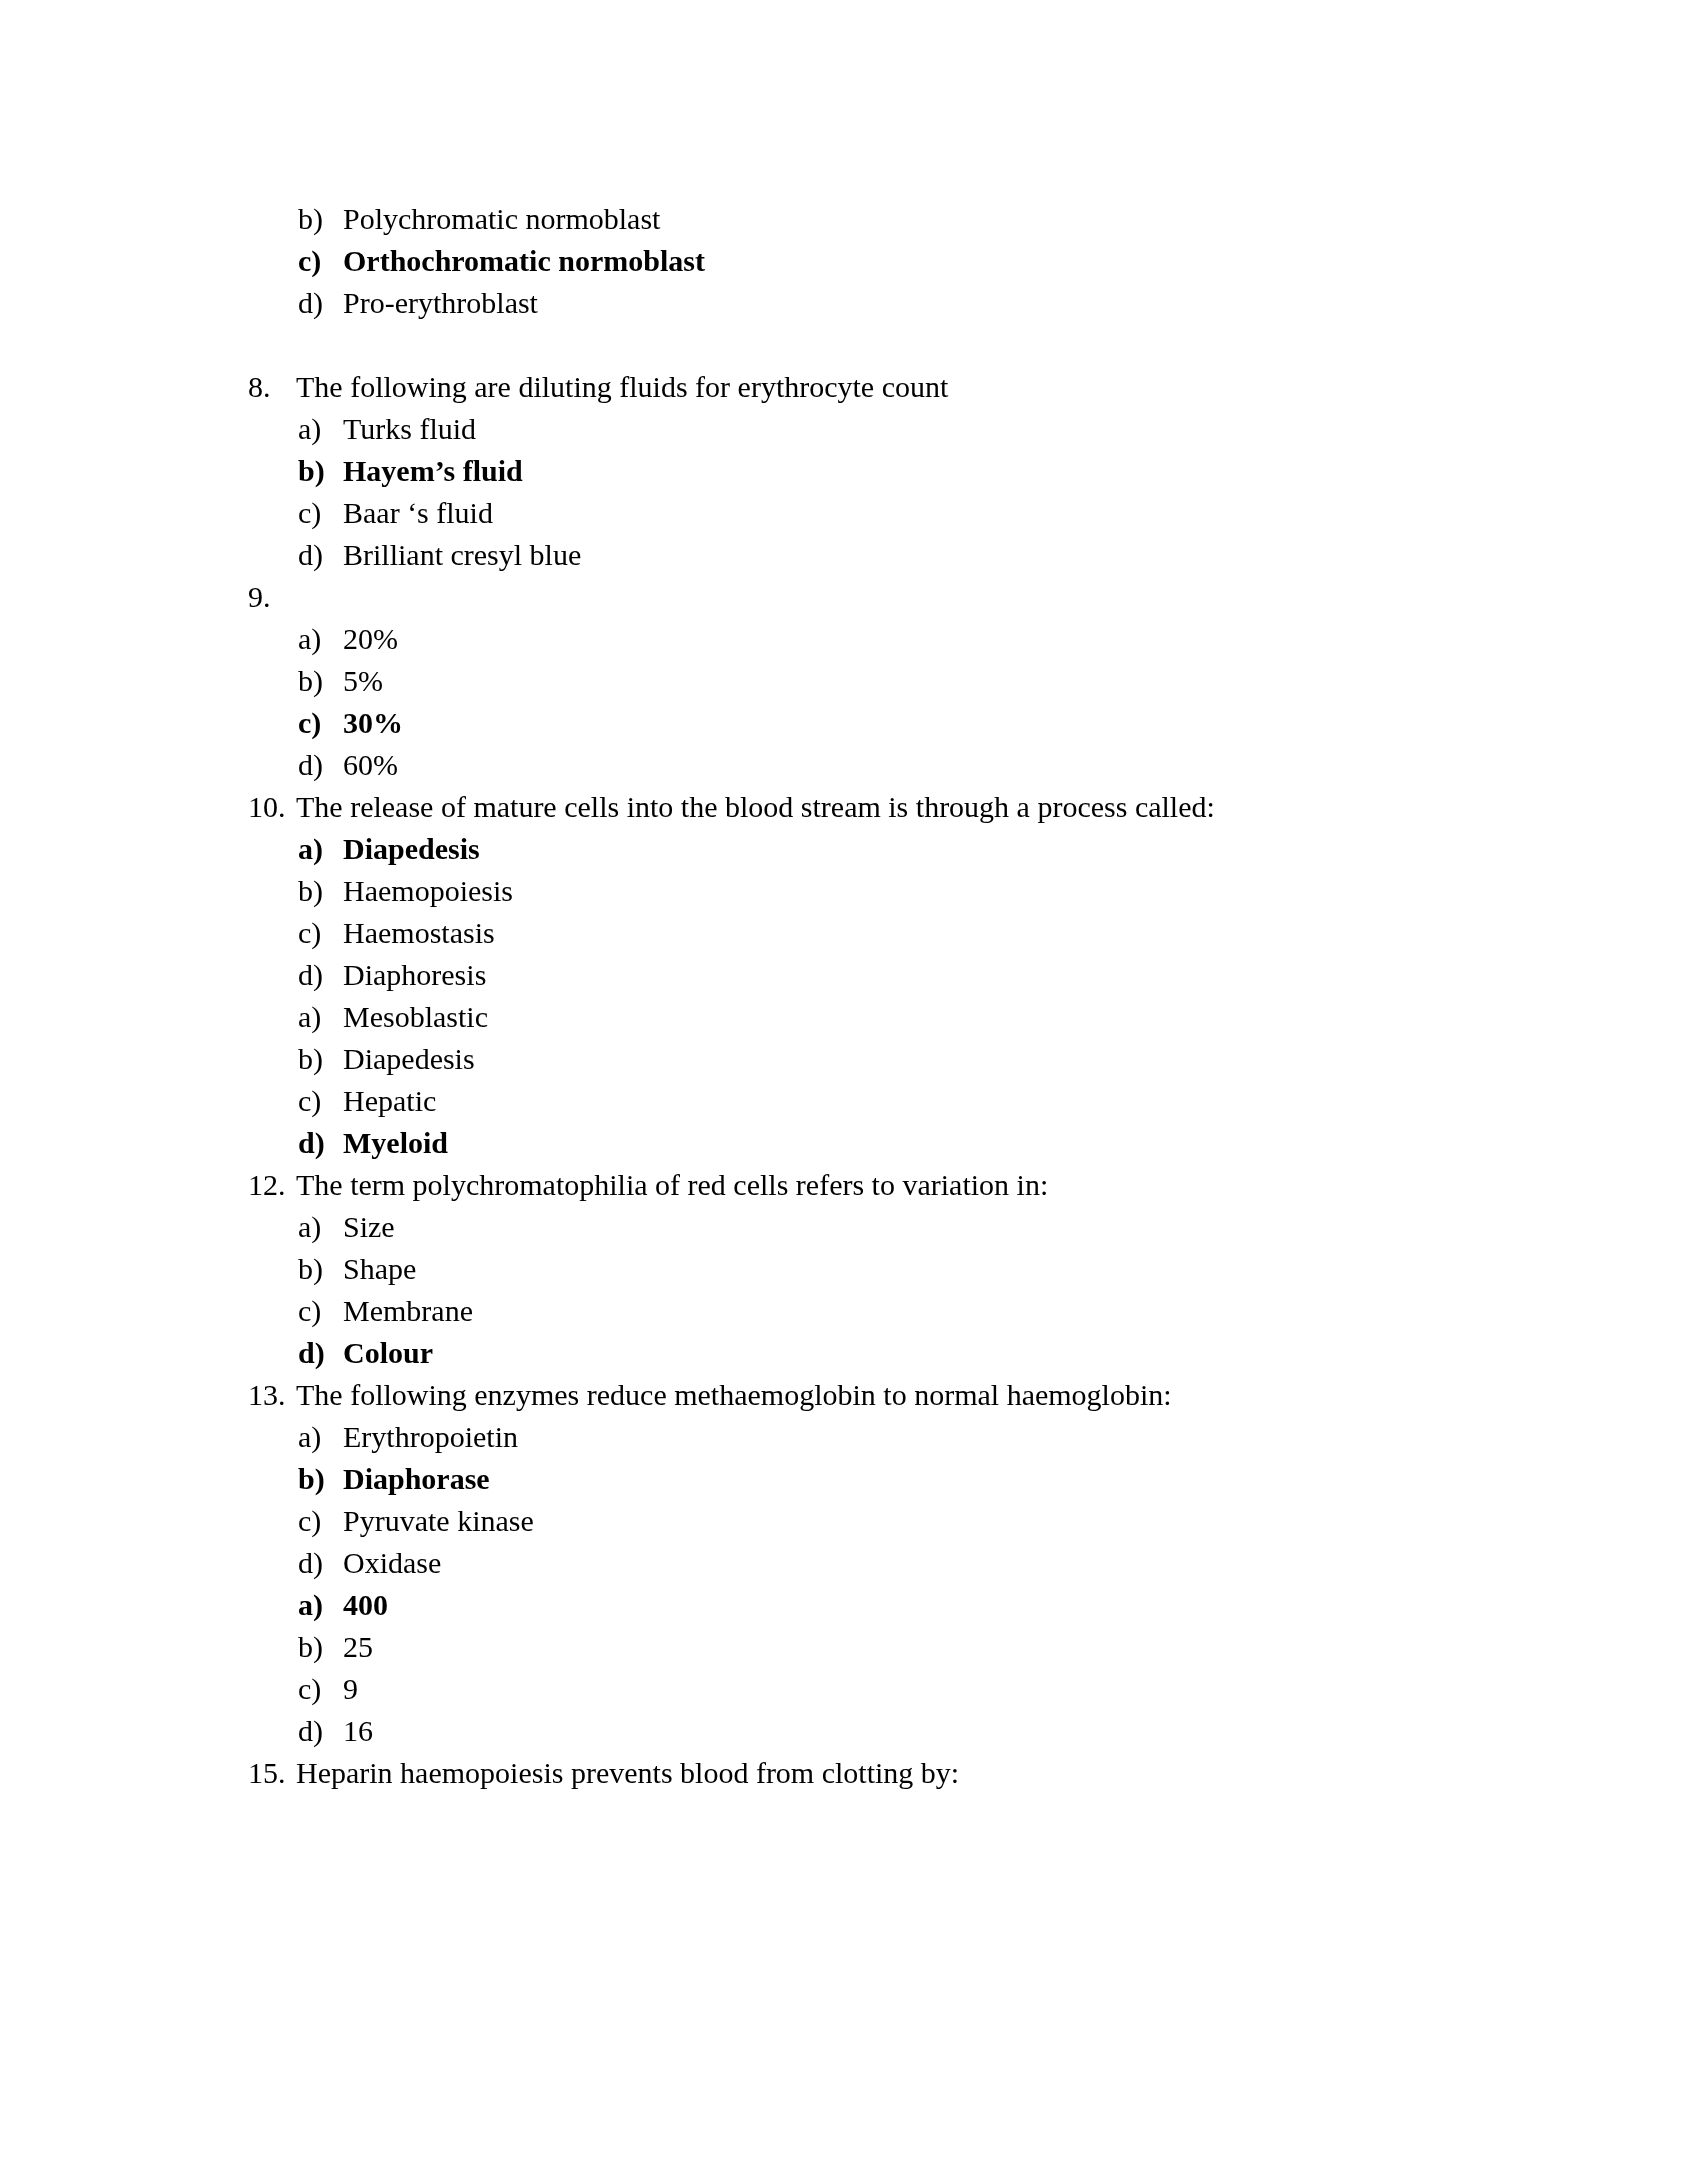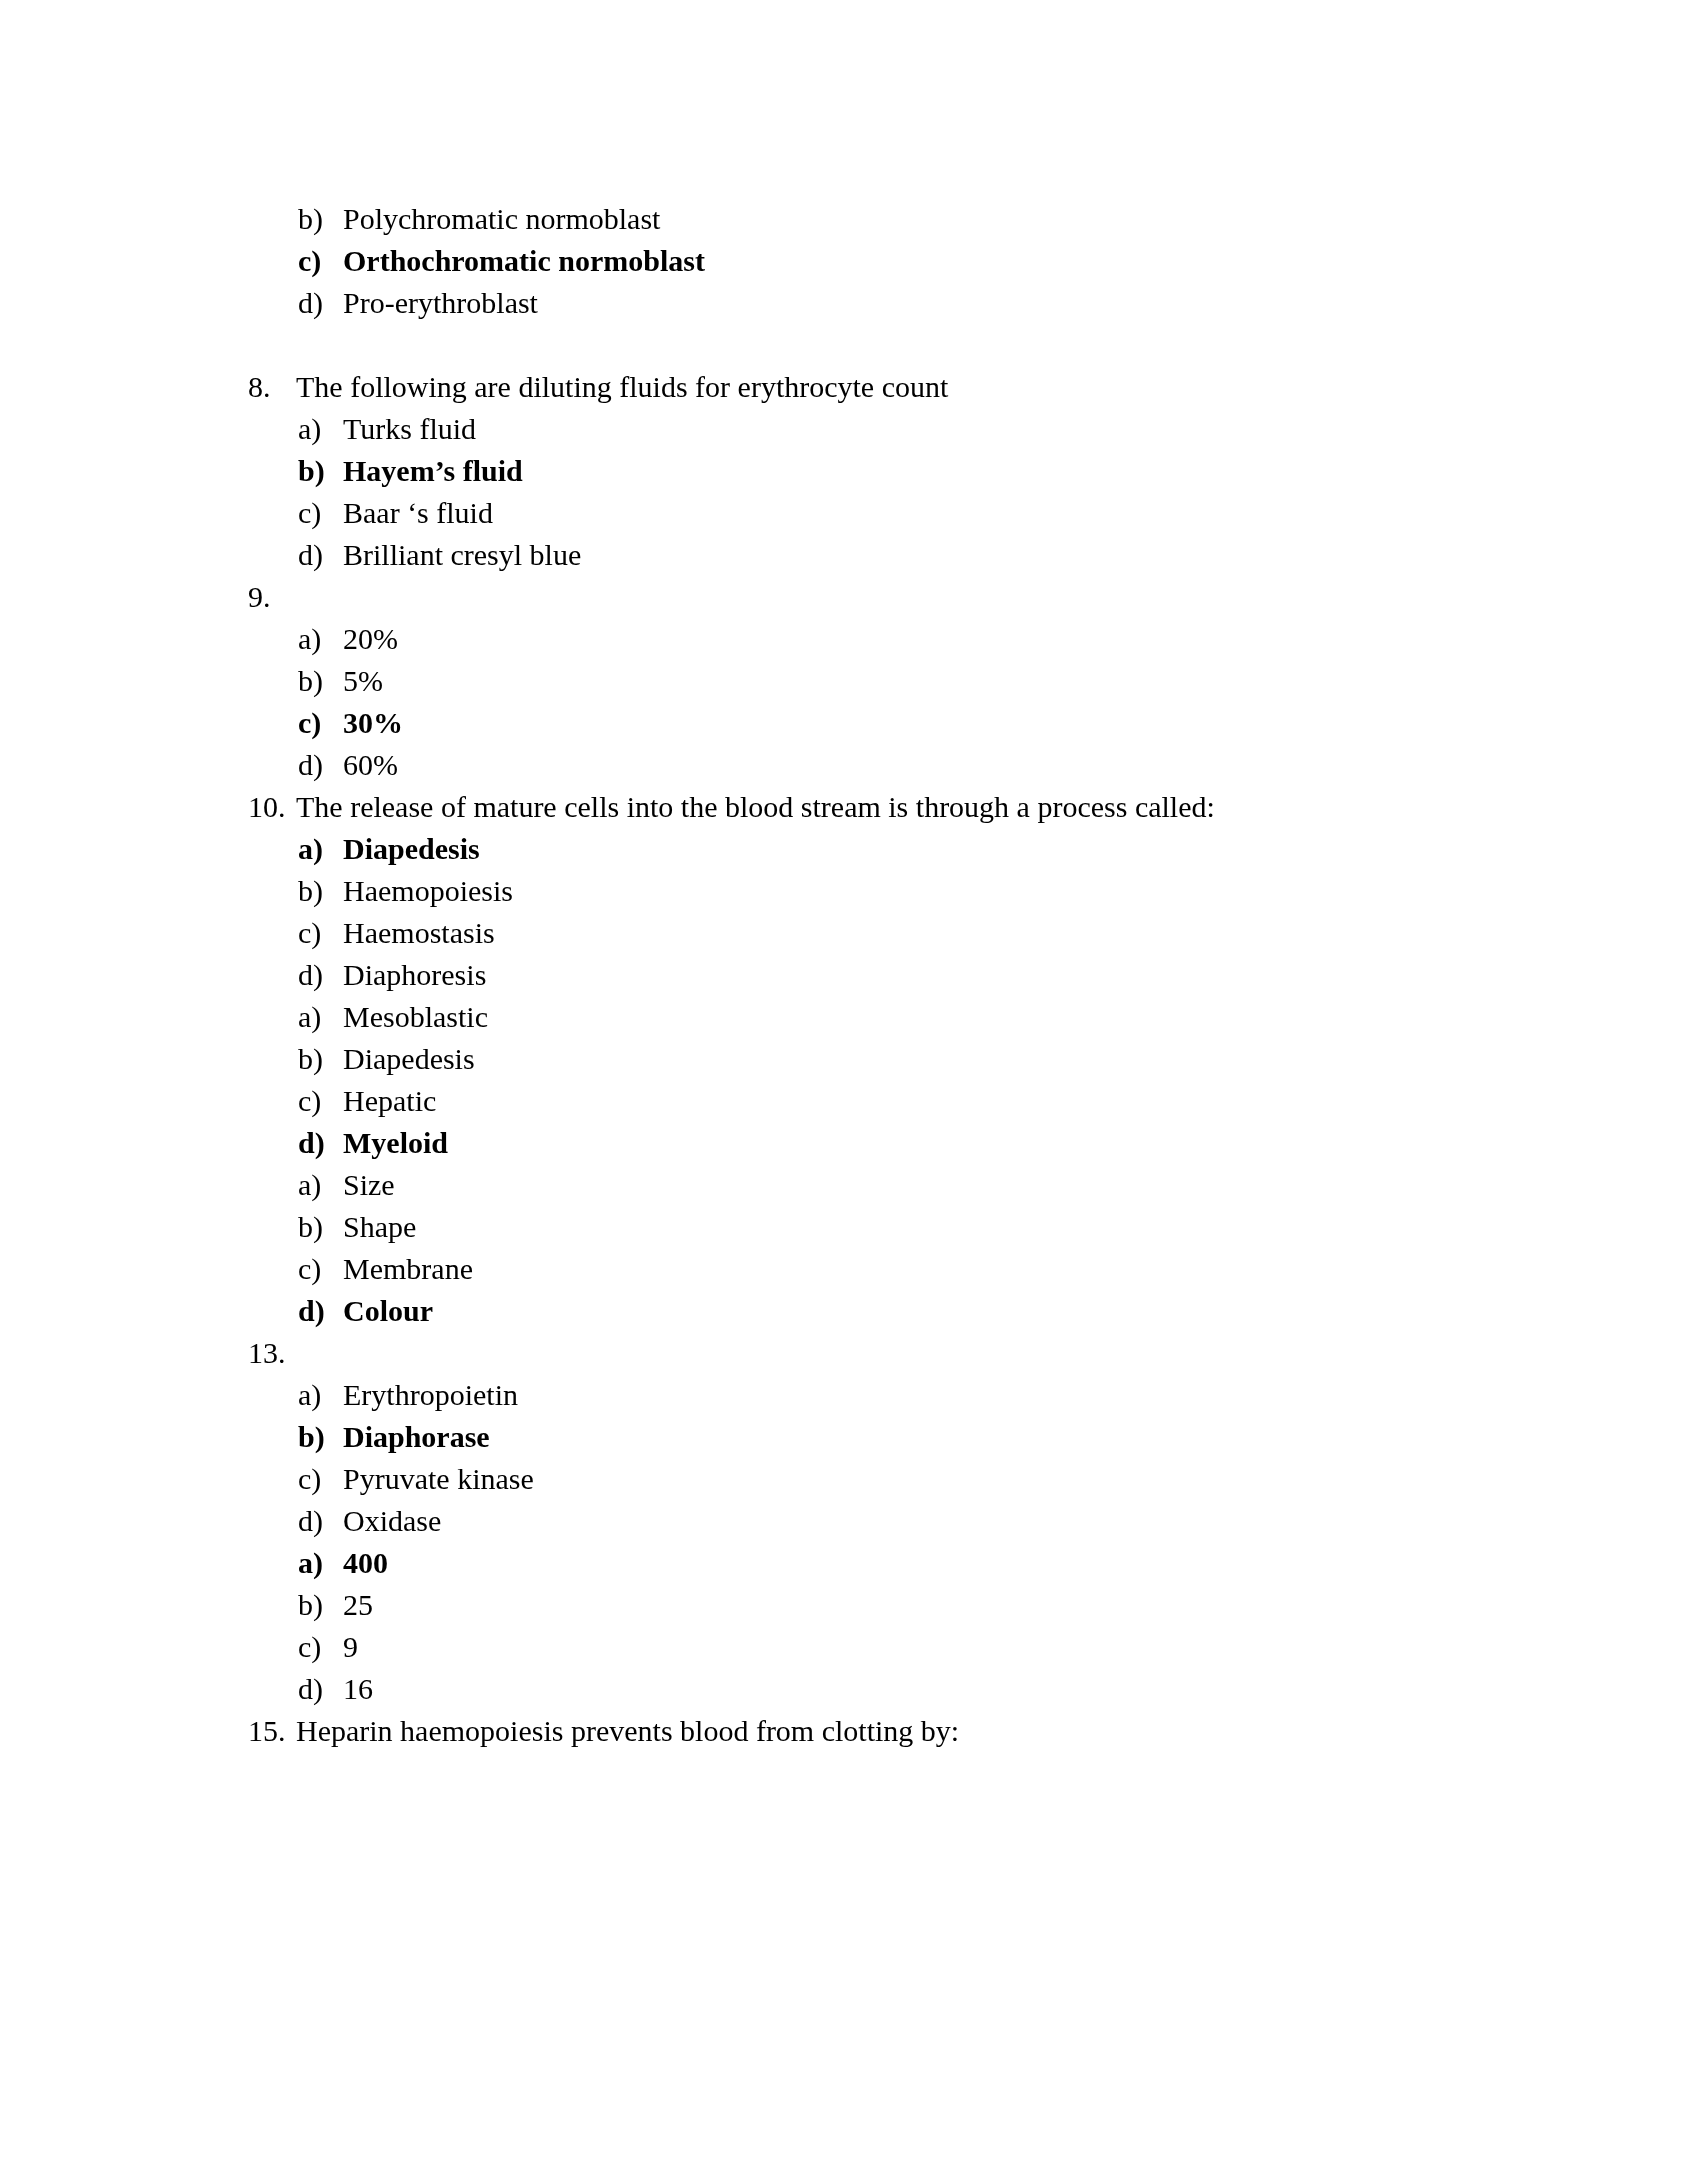--- a/index.html
+++ b/index.html
@@ -180,20 +180,24 @@
         <span class="optletter">c)</span>
         <span class="opttext">Hepatic</span>
       </div>
       <div class="optline correct">
         <span class="optletter">d)</span>
         <span class="opttext">Myeloid</span>
       </div>
     </div>
 
     <div>
+      <div class="qline">
+        <span class="qnum">12.</span>
+        <span class="qtext">The term polychromatophilia of red cells refers to variation in:</span>
+      </div>
       <div class="optline">
         <span class="optletter">a)</span>
         <span class="opttext">Size</span>
       </div>
       <div class="optline">
         <span class="optletter">b)</span>
         <span class="opttext">Shape</span>
       </div>
       <div class="optline">
         <span class="optletter">c)</span>
@@ -201,20 +205,21 @@
       </div>
       <div class="optline correct">
         <span class="optletter">d)</span>
         <span class="opttext">Colour</span>
       </div>
     </div>
 
     <div>
       <div class="qline">
         <span class="qnum">13.</span>
+        <span class="qtext">The following enzymes reduce methaemoglobin to normal haemoglobin:</span>
       </div>
       <div class="optline">
         <span class="optletter">a)</span>
         <span class="opttext">Erythropoietin</span>
       </div>
       <div class="optline correct">
         <span class="optletter">b)</span>
         <span class="opttext">Diaphorase</span>
       </div>
       <div class="optline">

